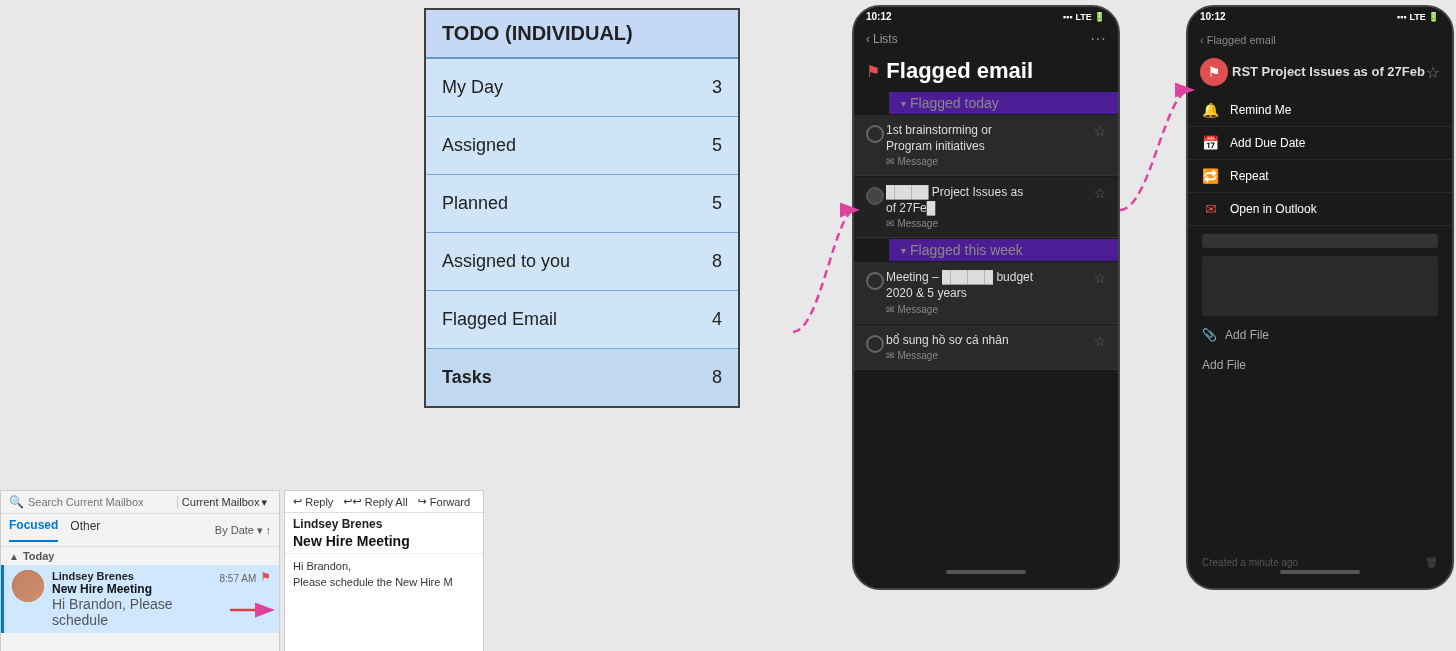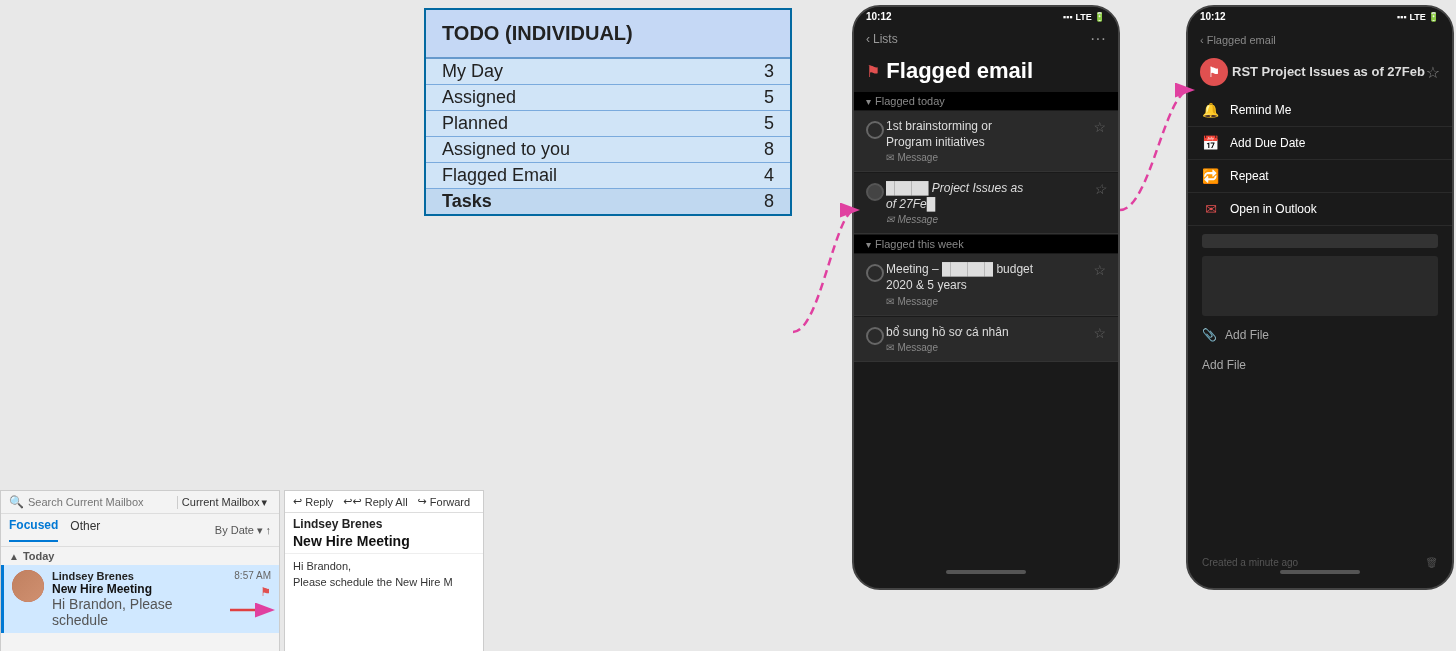--- a/index.html
+++ b/index.html
@@ -10,38 +10,38 @@
       height: 651px;
       overflow: hidden;
       position: relative;
     }
 
     
     .todo-table {
       position: absolute;
       top: 8px;
       left: 424px;
-      width: 368px;
+      width: 316px;
       background: #c5d8f5;
-      border: 2px solid #0369a1;
+      border: 2px solid #404040;
     }
     .todo-title {
       background: #c5d8f5;
       border-bottom: 2px solid #6699cc;
       padding: 12px 16px;
       font-size: 20px;
       font-weight: bold;
       color: #222;
     }
     .todo-row {
       display: flex;
       align-items: center;
       justify-content: space-between;
       border-bottom: 1px solid #7aaadd;
-      padding: 2px 16px;
+      padding: 18px 16px;
       background: #d0e4f7;
       gap: 12px;
     }
     .todo-row:last-child { border-bottom: none; }
     .todo-row.bold-row { background: #c0d8f0; }
     .todo-row-label {
       font-size: 18px;
       color: #222;
     }
     .todo-row.bold-row .todo-row-label {
@@ -119,27 +119,28 @@
       color: #e05050;
       font-size: 16px;
       margin-right: 6px;
     }
     .phone-main-title {
       color: #fff;
       font-size: 22px;
       font-weight: bold;
     }
     .phone-section-label {
-      background: #000000;
+      background: #4c1d95;
       color: #888;
-      font-size: 11px;
+      font-size: 14px;
       padding: 3px 12px;
       display: flex;
       align-items: center;
       gap: 4px;
+      margin-left: 35px;
     }
     .phone-section-label::before {
       content: '▾';
       font-size: 10px;
     }
     .phone-item {
       background: #2a2a2a;
       margin: 1px 0;
       padding: 8px 12px;
       display: flex;
@@ -483,21 +484,21 @@
   <div class="phone-section-label">Flagged today</div>
 
   <div class="phone-item">
     <div class="phone-item-circle"></div>
     <div class="phone-item-content">
       <div class="phone-item-title">1st brainstorming or<br>Program initiatives</div>
       <div class="phone-item-sub">✉ <span>Message</span></div>
     </div>
     <span class="phone-item-star">☆</span>
   </div>
-  <div class="phone-item" style="background:#222;font-style:italic;">
+  <div class="phone-item" style="background:#222;">
     <div class="phone-item-circle selected"></div>
     <div class="phone-item-content">
       <div class="phone-item-title">█████ Project Issues as<br>of 27Fe█</div>
       <div class="phone-item-sub">✉ <span>Message</span></div>
     </div>
     <span class="phone-item-star">☆</span>
   </div>
   <div class="phone-section-label">Flagged this week</div>
   <div class="phone-item">
     <div class="phone-item-circle"></div>
@@ -597,21 +598,21 @@
   </div>
   <div class="outlook-email-item">
     <div class="outlook-avatar">
       <div class="outlook-avatar-img"></div>
     </div>
     <div class="outlook-email-content">
       <div class="outlook-sender">Lindsey Brenes</div>
       <div class="outlook-subject">New Hire Meeting</div>
       <div class="outlook-preview">Hi Brandon,  Please schedule</div>
     </div>
-    <div style="display:flex;flex-direction:column;align-items:flex-end;gap:4px;">
+    <div style="display:flex;flex-direction:row;align-items:flex-end;gap:4px;">
       <span class="outlook-time">8:57 AM</span>
       <span class="outlook-flag-icon">⚑</span>
     </div>
   </div>
 </div>
 
 <div class="email-detail">
   <div class="email-toolbar">
     <div class="email-toolbar-btn">
       <span>↩</span>

